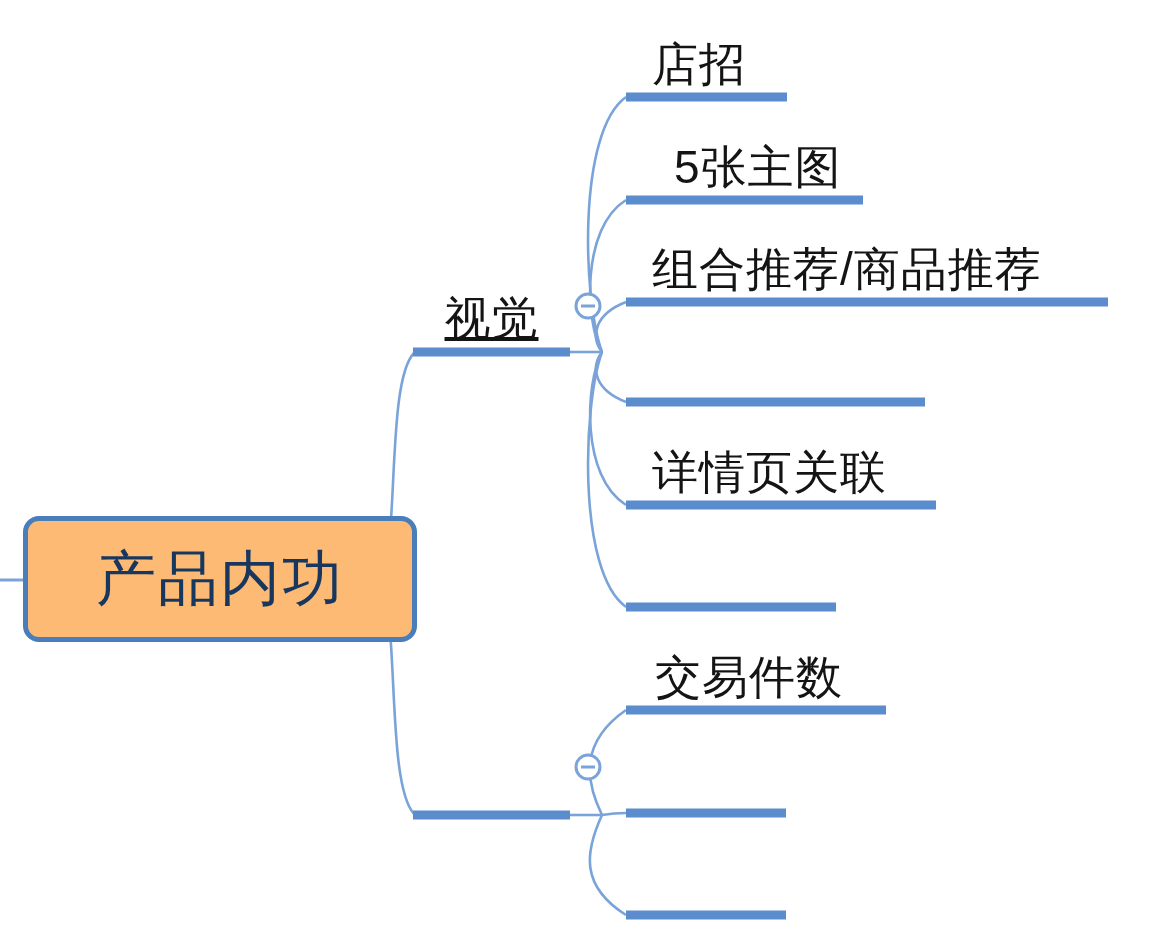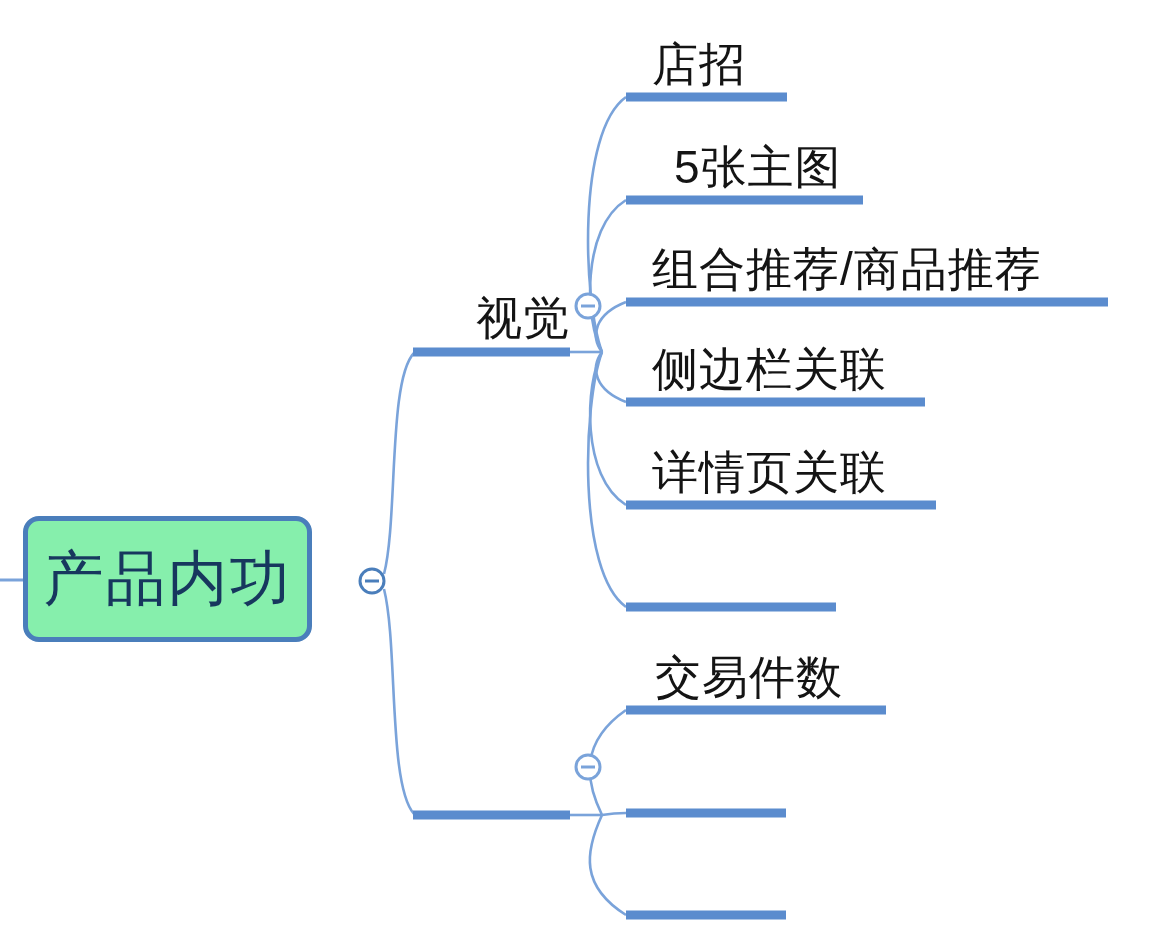--- a/index.html
+++ b/index.html
@@ -24,30 +24,31 @@
   }
   .label {
     position: absolute;
     white-space: nowrap;
     color: #141414;
     font-size: 46px;
     line-height: 56px;
     letter-spacing: 1px;
   }
   .label.branch {
-    text-align: right;
+    text-align: center;
+    text-decoration: underline;
   }
   #root-node {
     position: absolute;
     left: 23px;
     top: 516px;
-    width: 289px;
+    width: 394px;
     height: 126px;
     box-sizing: border-box;
-    background: #86efac;
+    background: #fdba74;
     border: 5px solid #4a7ebb;
     border-radius: 16px;
     display: flex;
     align-items: center;
     justify-content: center;
   }
   #root-node .root-text {
     font-size: 60px;
     color: #17375e;
     letter-spacing: 2px;
@@ -110,18 +111,17 @@
 
   <div id="root-node">
     <span class="root-text">产品内功</span>
   </div>
 
   <div class="label branch" style="left:413px; top:290px; width:157px;">视觉</div>
 
   <div class="label" style="left:652px; top:36px;text-align:center;">店招</div>
   <div class="label" style="left:652px; top:139px;margin-left:22px;">5张主图</div>
   <div class="label" style="left:652px; top:241px;">组合推荐/商品推荐</div>
-  <div class="label" style="left:652px; top:341px;">侧边栏关联</div>
   <div class="label" style="left:652px; top:444px;">详情页关联</div>
 
   <div class="label" style="left:655px; top:649px;">交易件数</div>
 
 </div>
 
 </body></html>

